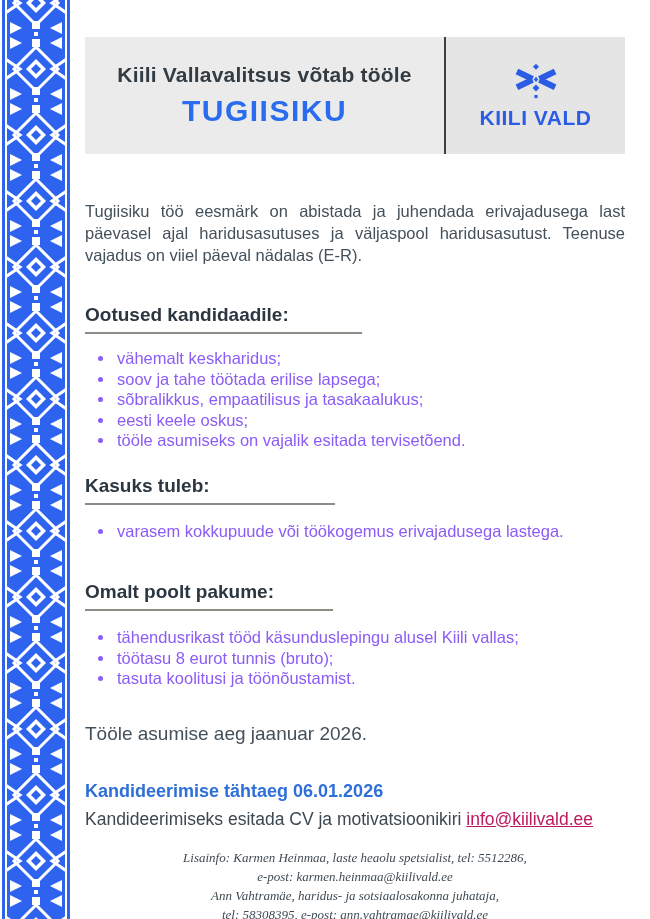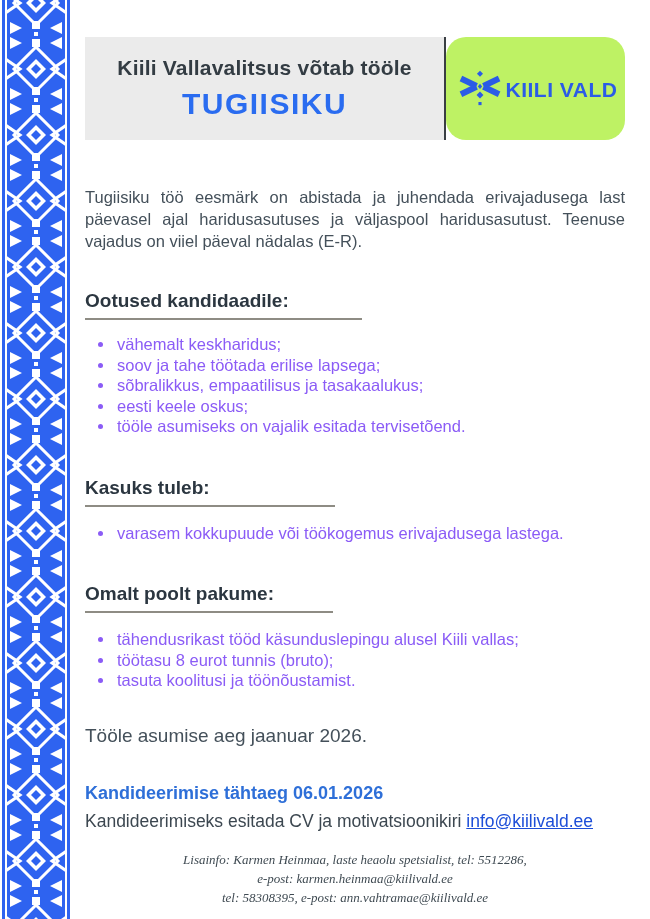--- a/index.html
+++ b/index.html
@@ -10,58 +10,58 @@
     font-family:"Liberation Sans", sans-serif;
     color:#3d4852;
   }
   
   .ornament { position:absolute; left:0; top:0; width:75px; height:919px; }
 
   
   .content { position:absolute; left:85px; top:0; width:540px; }
 
   
-  .header { display:flex; margin-top:37px; height:103px;text-align:right; }
+  .header { display:flex; margin-top:37px; height:117px;text-align:right; }
   .header-left {
     flex:1; background:#ebebeb;
     display:flex; flex-direction:column; align-items:center; justify-content:center;
   }
   .title1 { font-size:21px; font-weight:bold; color:#333c43; letter-spacing:.2px; }
   .title2 { font-size:30px; font-weight:bold; color:#2a6cf0; letter-spacing:1.5px; margin-top:7px; }
   .divider { width:2px; background:#3a3f44; }
   .header-right {
-    width:179px; background:#bef264;
-    display:flex; flex-direction:row; align-items:center; justify-content:center;border-radius:20px;
+    width:179px; background:#e5e5e5;
+    display:flex; flex-direction:column; align-items:center; justify-content:center;
   }
   .logo-text { font-size:21px; font-weight:bold; color:#2b5ce6; letter-spacing:.5px; margin-top:3px; }
 
   
   .intro {
     margin-top:46px; font-size:16.5px; line-height:22px;
     text-align:justify; color:#44505a;
   }
   h3.section {
     display:inline-block; margin:0; padding:0 0 6px 0;
     font-size:19px; font-weight:bold; color:#2b3640;
     border-bottom:2.5px solid #8e8c84;
   }
   .s0 h3.section { width:277px; }
   .s1 h3.section { width:250px; }
   .s2 h3.section { width:248px; }
   .s0 { margin-top:38px; }
-  .s1 { margin-top:40px; }
+  .s1 { margin-top:24px; }
   .s2 { margin-top:40px; }
   ul.bullets { margin:14px 0 0 0; padding:0 0 0 30px; }
   ul.bullets li { font-size:16.5px; line-height:20.5px; color:#8b5cf6; padding-left:2px; }
   .s1 ul.bullets, .s2 ul.bullets { margin-top:16px; }
 
   .start-date { margin-top:34px; font-size:19px; color:#44505a; }
   .deadline   { margin-top:36px; font-size:18px; font-weight:bold; color:#2e6fd8; }
   .apply      { margin-top:7px;  font-size:17.5px; color:#3c4750; }
-  .apply a    { color:#1d4ed8; text-decoration:underline; }
+  .apply a    { color:#be185d; text-decoration:underline; }
 
   .footer {
     margin-top:18px; text-align:center;
     font-size:13px; font-style:italic; line-height:19px; color:#3f4a52;font-family:Liberation Serif, serif;
   }
 </style>
 </head>
 <body>
 
 <div class="ornament">
@@ -152,16 +152,17 @@
 
   <div class="start-date">Tööle asumise aeg jaanuar 2026.</div>
 
   <div class="deadline">Kandideerimise tähtaeg 06.01.2026</div>
 
   <div class="apply"><span>Kandideerimiseks esitada CV ja motivatsioonikiri </span><a href="#">info@kiilivald.ee</a></div>
 
   <div class="footer">
     <div>Lisainfo: Karmen Heinmaa, laste heaolu spetsialist, tel: 5512286,</div>
     <div>e-post: karmen.heinmaa@kiilivald.ee</div>
+    <div>Ann Vahtramäe, haridus- ja sotsiaalosakonna juhataja,</div>
     <div>tel: 58308395, e-post: ann.vahtramae@kiilivald.ee</div>
   </div>
 
 </div>
 
 </body></html>

